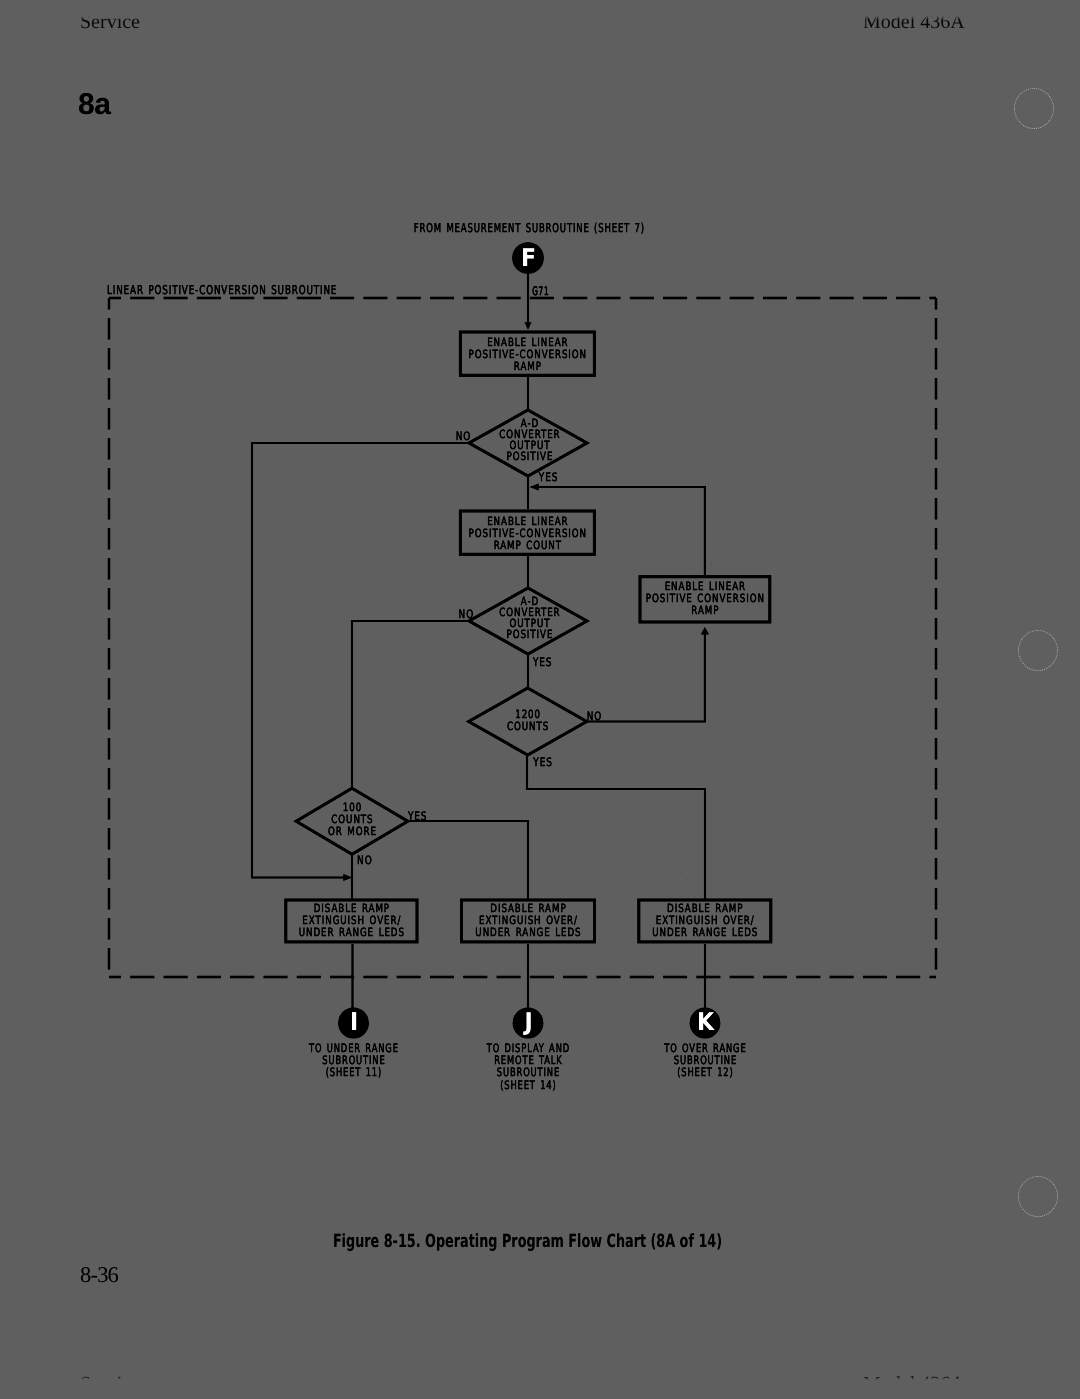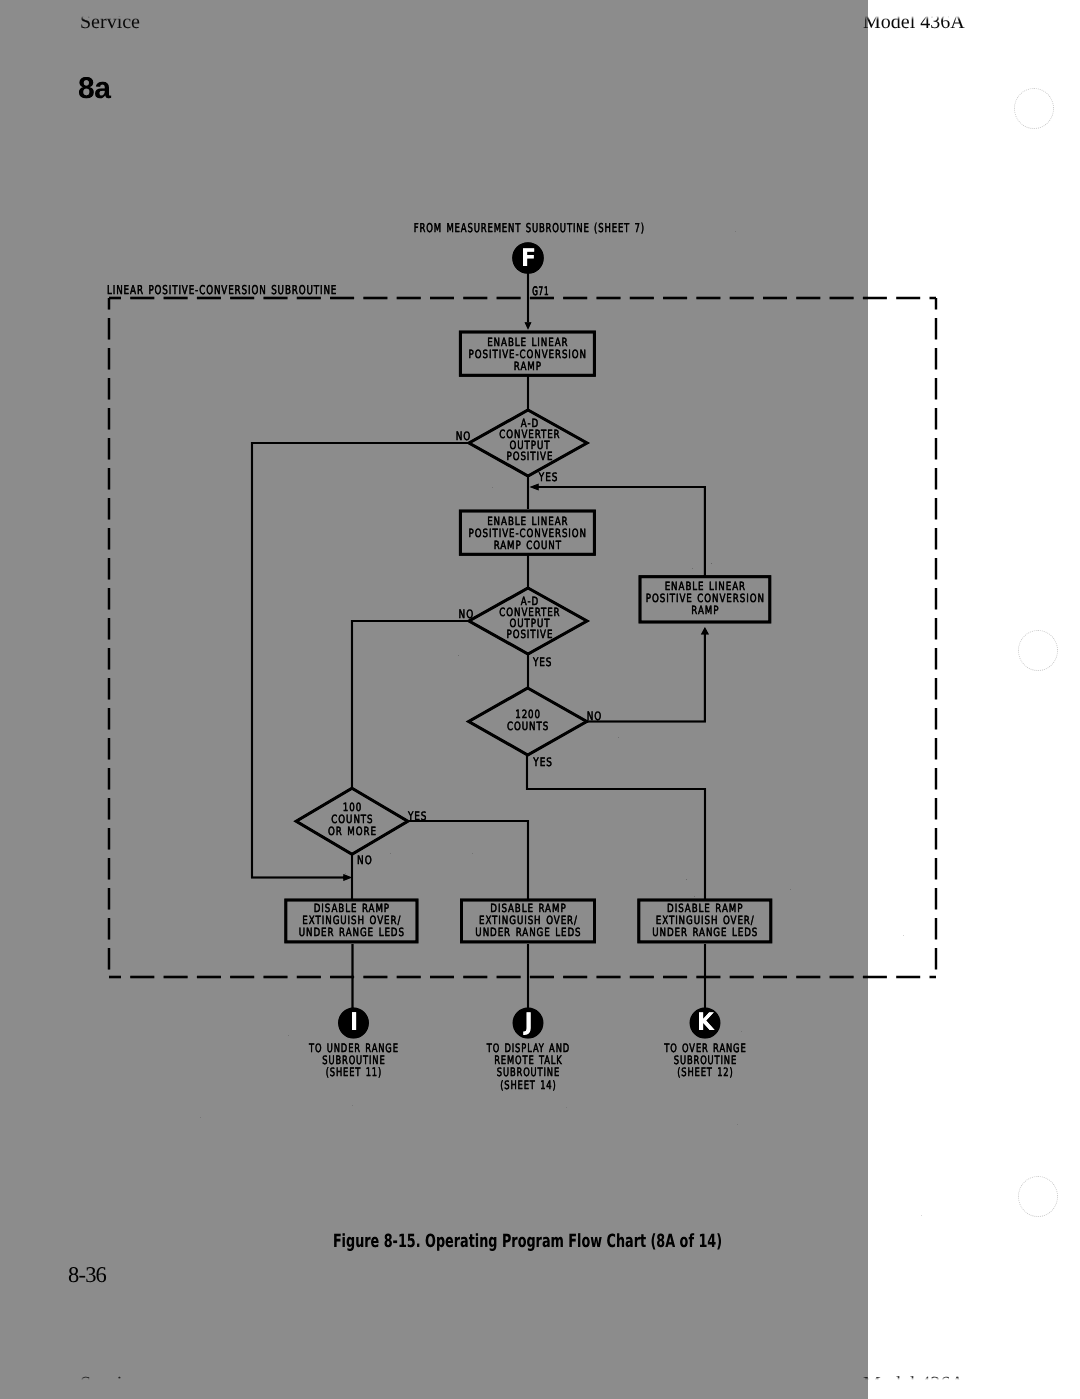--- a/index.html
+++ b/index.html
@@ -1,43 +1,43 @@
 <!DOCTYPE html>
 <html><head>
 <meta charset="utf-8">
 <title>Operating Program Flow Chart</title>
 <style>
   html,body{margin:0;padding:0;}
   body{width:1080px;height:1399px;background:#ffffff;overflow:hidden;
        font-family:"Liberation Sans",sans-serif;color:#000;
        -webkit-font-smoothing:antialiased;text-rendering:geometricPrecision;}
-  #page{position:relative;width:868px;height:1399px;background:#0ea5e9;
+  #page{position:relative;width:1080px;height:1399px;background:#15803d;
         filter:grayscale(1) blur(0.42px) contrast(1.18);}
   .abs{position:absolute;}
 
   
   .runhead{font-family:"Liberation Serif",serif;font-size:20px;
            color:#1b1b1b;white-space:nowrap;
            -webkit-mask-image:linear-gradient(to bottom,
               rgba(0,0,0,0) 0px, rgba(0,0,0,0) 5px,
               rgba(0,0,0,.55) 7px, #000 9px);
            mask-image:linear-gradient(to bottom,
               rgba(0,0,0,0) 0px, rgba(0,0,0,0) 5px,
               rgba(0,0,0,.55) 7px, #000 9px);}
   #hdr-left{left:80px;top:11px;}
   #hdr-right{left:863px;top:11px;}
 
-  #sec-num{left:78px;top:72px;font-family:"Liberation Sans",sans-serif;
+  #sec-num{left:78px;top:88px;font-family:"Liberation Sans",sans-serif;
            font-weight:bold;font-size:30px;letter-spacing:-.4px;color:#000;}
 
   #fig-cap{left:0;top:1231px;width:1080px;text-align:center;
            font-family:"DejaVu Sans Condensed","Liberation Sans",sans-serif;
            font-weight:bold;font-size:18.2px;color:#0b0b0b;
            transform:scaleX(.782) translateX(-16px);transform-origin:540px 50%;}
-  #pg-num{left:68px;top:1262px;font-family:"Liberation Serif",serif;
+  #pg-num{left:80px;top:1262px;font-family:"Liberation Serif",serif;
           font-size:22.5px;letter-spacing:-.8px;color:#101010;}
 
   
   .peek{font-family:"Liberation Serif",serif;font-size:20px;color:#161616;
         white-space:nowrap;height:18px;overflow:hidden;
         -webkit-mask-image:linear-gradient(to bottom,#000 0px,#000 4px,
                  rgba(0,0,0,.35) 5.5px, rgba(0,0,0,0) 7px);
         mask-image:linear-gradient(to bottom,#000 0px,#000 4px,
                  rgba(0,0,0,.35) 5.5px, rgba(0,0,0,0) 7px);}
   #peek-left{left:80px;top:1373px;}

